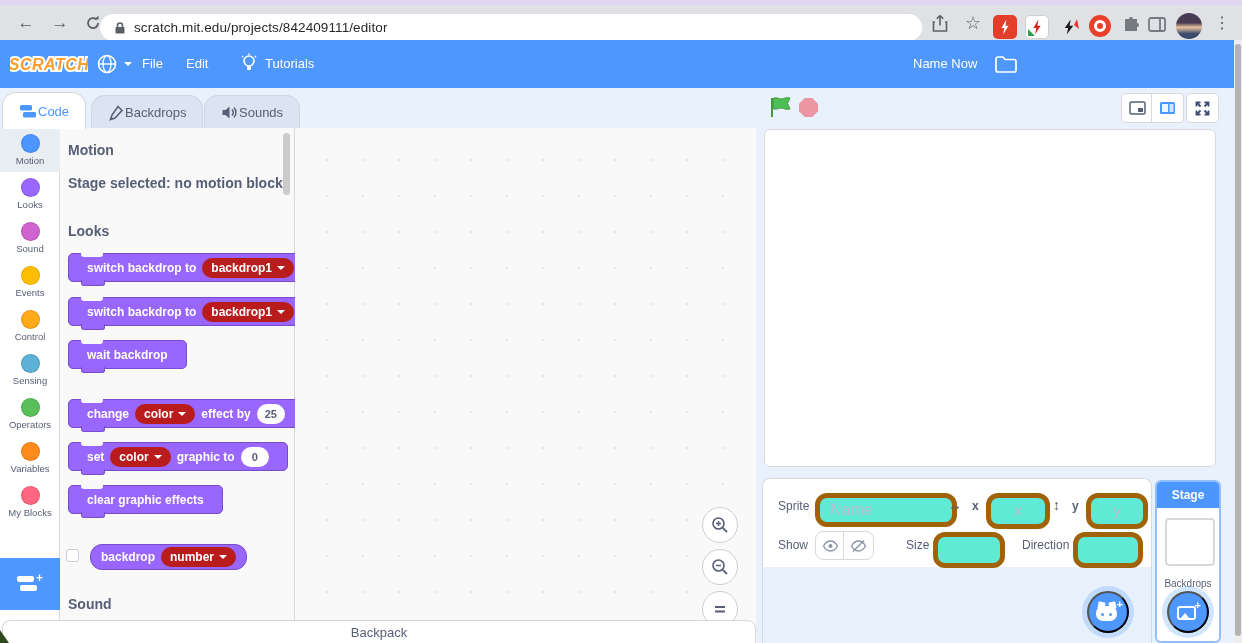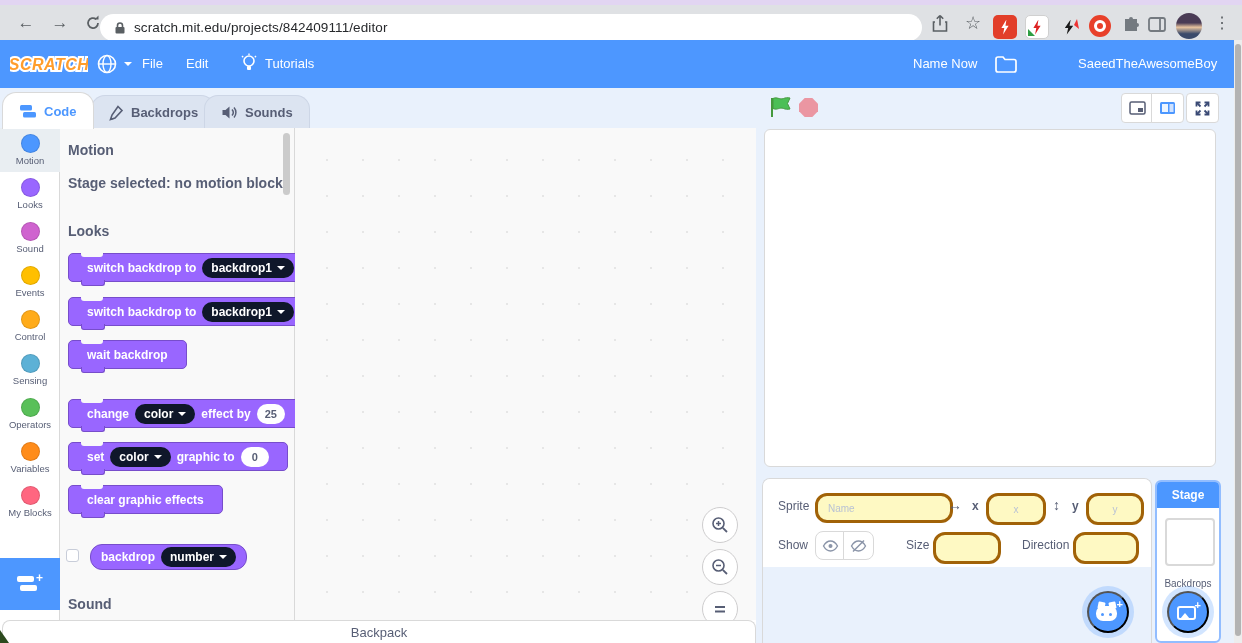--- a/index.html
+++ b/index.html
@@ -22,21 +22,21 @@
   .hdivider{top:48px;width:0;height:32px;border-left:1px dashed rgba(255,255,255,.35);}
   .title-input{left:336px;top:49px;width:174px;height:30px;background:rgba(255,255,255,.35);border:1px dashed rgba(255,255,255,.55);border-radius:4px;color:#fff;font-size:13px;font-weight:bold;padding:0 10px;outline:none;}
   .title-input::placeholder{color:#fff;}
   .share-btn{left:521px;top:49px;width:55px;height:30px;background:#F7941E;border:none;border-radius:4px;color:#fff;font-size:12px;font-weight:bold;display:flex;align-items:center;justify-content:center;}
   .seepage-btn{left:592px;top:49px;height:30px;padding:0 12px;background:rgba(255,255,255,.1);border:1px solid rgba(255,255,255,.4);border-radius:4px;color:#fff;font-size:12px;font-weight:bold;display:flex;align-items:center;gap:6px;}
   .avatar-img{left:1039px;top:49px;width:30px;height:30px;border-radius:4px;background:linear-gradient(160deg,#3e3a56 0%,#6b5a45 35%,#caa05a 55%,#27406b 80%,#b03030 100%);}
   .caret-w{width:0;height:0;border-left:4px solid transparent;border-right:4px solid transparent;border-top:4px solid #fff;}
 
   
   .tabrow{top:88px;left:0;width:1234px;height:40px;background:#E9F1FC;}
-  .tab{position:absolute;top:95px;height:33px;display:flex;align-items:center;gap:7px;padding:0 16px;background:#DCE4F1;border:1px solid #CDD6E6;border-bottom:none;border-radius:14px 14px 0 0;color:#575E75;font-weight:bold;font-size:13px;}
+  .tab{position:absolute;top:95px;height:33px;display:flex;align-items:center;gap:1px;padding:0 16px;background:#DCE4F1;border:1px solid #CDD6E6;border-bottom:none;border-radius:14px 14px 0 0;color:#575E75;font-weight:normal;font-size:13px;}
   .tab.active{background:#fff;color:#4C97FF;top:92px;height:36px;z-index:3;border-color:#D9D9D9;}
 
   
   .ssbtn{position:absolute;top:93px;width:31px;height:28px;background:#fff;border:1px solid #D9D9D9;display:flex;align-items:center;justify-content:center;}
 
   
   .catcol{left:0;top:128px;width:60px;height:492px;background:#fff;border-right:1px solid #D9D9D9;}
   .cat{width:60px;height:44px;display:flex;flex-direction:column;align-items:center;justify-content:center;gap:2px;}
   .cat .dot{width:19px;height:19px;border-radius:50%;box-shadow:inset 0 0 0 1px rgba(0,0,0,.12);}
   .cat .lbl{font-size:9.5px;color:#575E75;}
@@ -44,38 +44,38 @@
   .extadd-btn{left:0;top:558px;width:60px;height:52px;background:#4D97FF;border:none;display:flex;align-items:center;justify-content:center;}
 
   
   .palette{left:60px;top:128px;width:235px;height:492px;background:#F9F9F9;border-right:1px solid #D9D9D9;}
   .phead{position:absolute;font-size:14px;font-weight:bold;color:#575E75;}
   .block{position:absolute;display:inline-flex;align-items:center;gap:6px;height:27px;padding:0 18px;background:#9966FF;border:1px solid #774DCB;border-radius:5px;color:#fff;font-size:12px;font-weight:bold;white-space:nowrap;}
   .block::before{content:"";position:absolute;top:-1px;left:12px;width:22px;height:4px;background:#F9F9F9;border-radius:0 0 3px 3px;}
   .block::after{content:"";position:absolute;bottom:-5px;left:12px;width:22px;height:5px;background:#9966FF;border:1px solid #774DCB;border-top:none;border-radius:0 0 3px 3px;}
   .reporter{height:24px;border-radius:12px;padding:0 10px;}
   .reporter::before,.reporter::after{display:none;}
-  .dd{display:inline-flex;align-items:center;gap:5px;height:20px;padding:0 9px;background:#0f172a;border-radius:10px;font-size:12px;font-weight:bold;color:#fff;}
+  .dd{display:inline-flex;align-items:center;gap:5px;height:20px;padding:0 9px;background:#b91c1c;border-radius:10px;font-size:12px;font-weight:bold;color:#fff;}
   .caret{width:0;height:0;border-left:4px solid transparent;border-right:4px solid transparent;border-top:4px solid #fff;}
   .oval{display:inline-flex;align-items:center;justify-content:center;min-width:12px;height:20px;padding:0 8px;background:#fff;border-radius:10px;color:#575E75;font-size:11px;font-weight:bold;}
   .pal-scroll{left:283px;top:133px;width:7px;height:62px;background:#CBCBCB;border-radius:4px;}
   .checkbox{left:66px;top:549px;width:13px;height:13px;background:#fff;border:1px solid #C8CDD9;border-radius:3px;}
 
   
   .workspace{left:295px;top:128px;width:461px;height:492px;background:#F9F9F9;background-image:radial-gradient(circle,#E6E6E6 1.2px,transparent 1.4px);background-size:36px 36px;background-position:14px 14px;}
   .zoombtn{position:absolute;width:34px;height:34px;border-radius:50%;background:#fff;border:1px solid #CECDCE;display:flex;align-items:center;justify-content:center;z-index:2;}
   .backpack{left:2px;top:620px;width:754px;height:23px;background:#fff;border:1px solid #D9D9D9;border-bottom:none;border-radius:8px 8px 0 0;display:flex;align-items:center;justify-content:center;color:#575E75;font-size:13px;z-index:3;}
 
   
   .rightcol{left:756px;top:128px;width:478px;height:515px;background:#E9F1FC;}
   .stagebox{left:764px;top:129px;width:452px;height:338px;background:#fff;border:1px solid #D9D9D9;border-radius:6px;}
   .spritepanel{left:762px;top:478px;width:390px;height:165px;background:#E9F1FC;border:1px solid #D9D9D9;border-bottom:none;border-radius:8px 8px 0 0;overflow:hidden;}
   .spritepanel .whitepart{position:absolute;left:0;top:0;width:100%;height:88px;background:#fff;}
   .slabel{position:absolute;font-size:12px;color:#575E75;}
-  .pill-input{position:absolute;height:24px;border-radius:12px;border:3px solid #a16207;background:#fef9c3;color:#575E75;font-size:10px;outline:none;}
+  .pill-input{position:absolute;height:24px;border-radius:12px;border:5px solid #a16207;background:#5eead4;color:#575E75;font-size:16px;outline:none;}
   .pill-input::placeholder{color:#B9C2D4;}
   .segbtn{position:absolute;width:29px;height:27px;background:#fff;border:1px solid #D9D9D9;display:flex;align-items:center;justify-content:center;}
   .stagecard{left:1155px;top:480px;width:66px;height:163px;background:#fff;border:2px solid #92BDFF;border-radius:6px;overflow:hidden;}
   .stagecard-header{position:absolute;left:0;top:0;width:100%;height:26px;background:#4C97FF;color:#fff;font-size:12px;font-weight:bold;display:flex;align-items:center;justify-content:center;}
   .stage-thumb{position:absolute;left:8px;top:36px;width:46px;height:44px;background:#fff;border:2px solid #D9D9D9;border-radius:4px;}
   .addbtn{position:absolute;width:42px;height:42px;border-radius:50%;background:#4D97FF;box-shadow:0 0 0 5px rgba(77,151,255,.25);display:flex;align-items:center;justify-content:center;z-index:2;}
 
   .page-scrollbar{left:1234px;top:40px;width:8px;height:603px;background:#EDEDED;}
   .page-thumb{left:1235px;top:44px;width:6px;height:592px;background:#B3B3B3;border-radius:3px;}
   .corner-green{left:0;top:630px;width:9px;height:13px;background:#2C4A1E;clip-path:polygon(0 0,100% 100%,0 100%);z-index:5;}
@@ -173,21 +173,20 @@
           <path d="M2.5 1.5l1.6 3-3.2.4z" fill="#fff"></path>
           <path d="M12.5 13.5l-1.6-3 3.2-.4z" fill="#fff"></path>
         </svg>
       <span>See Project Page</span>
     </div>
     <div class="abs hmenu" style="left:913px;">Name Now</div>
     <svg class="abs" style="left:994px;top:14px;" width="24" height="20" viewBox="0 0 24 20">
         <path d="M2 5a2 2 0 0 1 2-2h5l2 2.5h9a2 2 0 0 1 2 2V16a2 2 0 0 1-2 2H4a2 2 0 0 1-2-2z" stroke="#fff" stroke-width="1.7" fill="none"></path>
       </svg>
     <div class="abs avatar-img"></div>
-    <div class="abs hmenu" style="left:1078px;">SaeedTheAwesomeBoy</div>
     <div class="abs caret-w" style="left:1206px;top:62px;"></div>
   </div>
 
   <div class="abs tabrow"></div>
   <div class="tab active" style="left:2px;">
     <svg width="18" height="15" viewBox="0 0 18 15">
         <rect x="1" y="1" width="12" height="5.5" rx="1.5" fill="#4C97FF"></rect>
         <rect x="4" y="8" width="13" height="5.5" rx="1.5" fill="#4C97FF"></rect>
       </svg>
     <span>Code</span>

